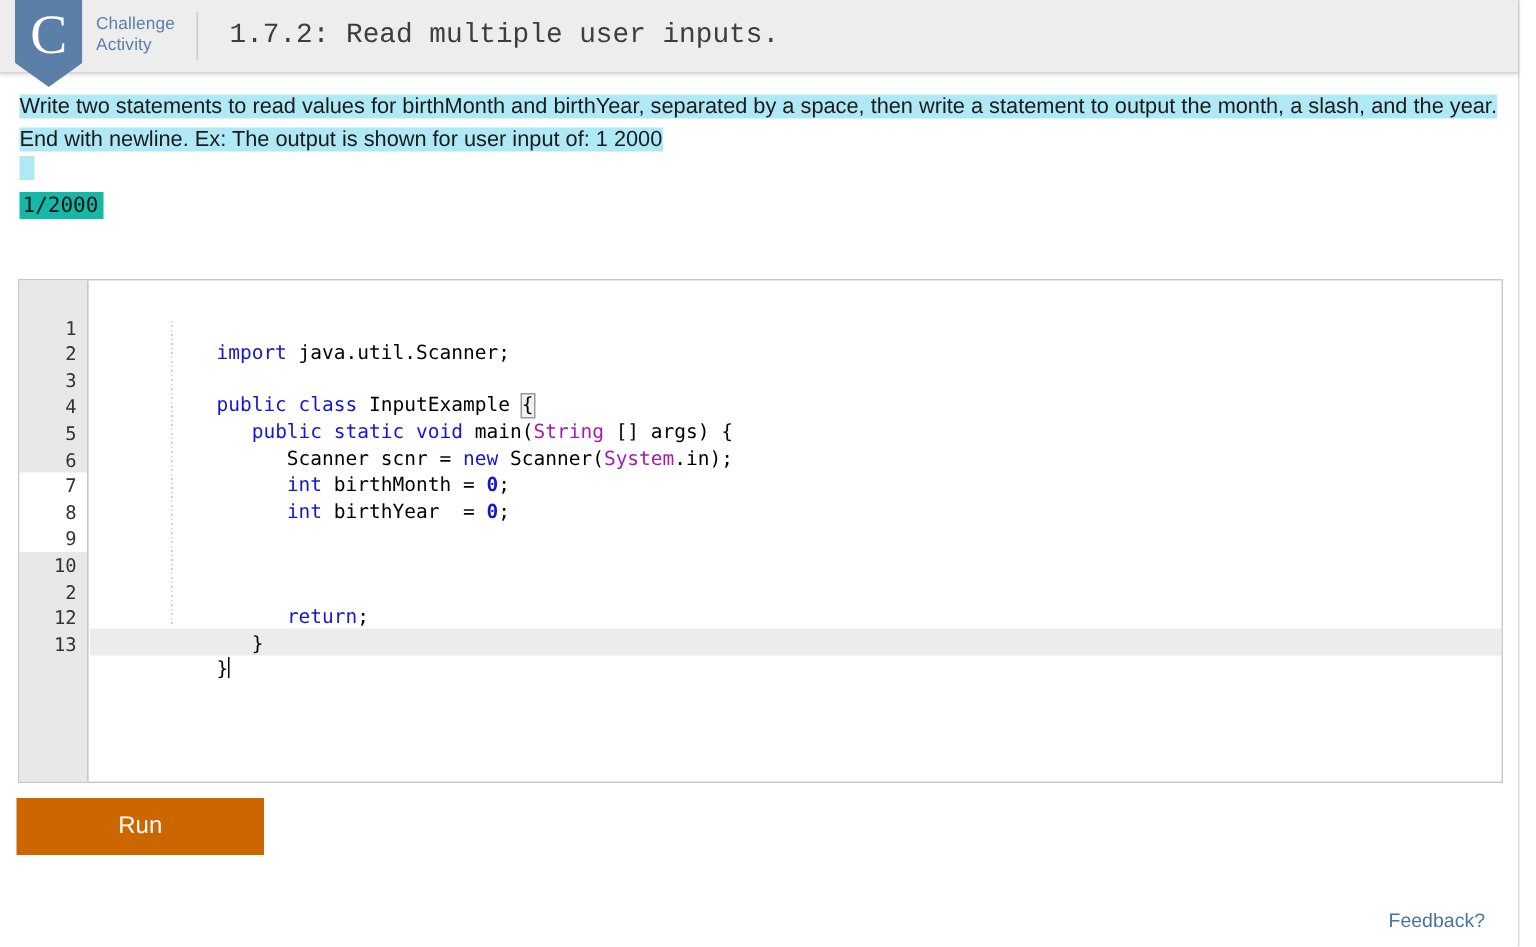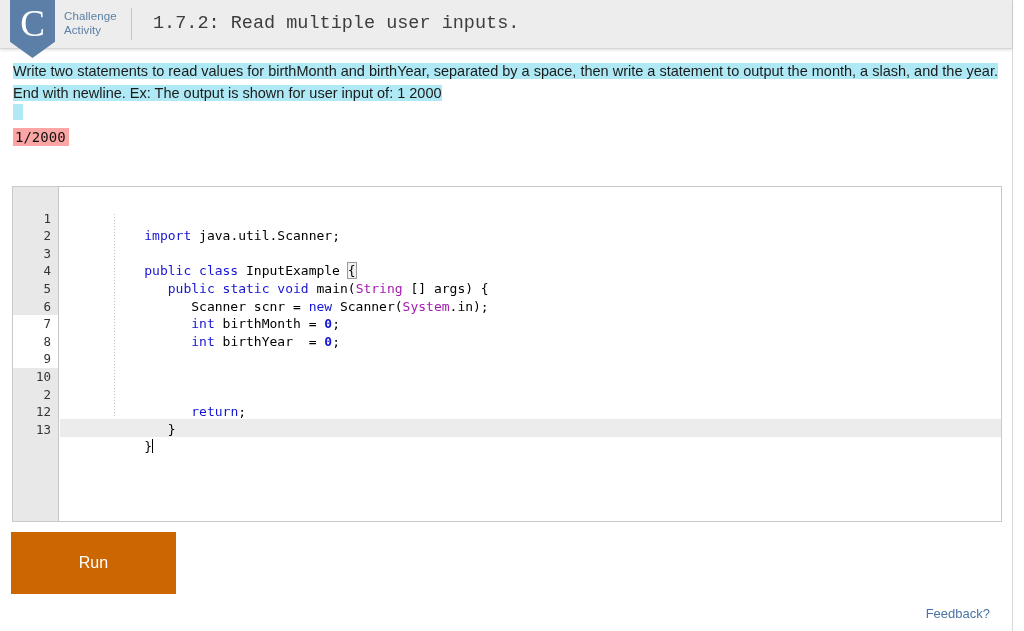--- a/index.html
+++ b/index.html
@@ -112,21 +112,21 @@
     background: #aee9f5;
   }
   .sample-out {
     margin: 8px 13px 0 13px;
     font-family: "DejaVu Sans Mono", monospace;
     font-size: 14px;
     line-height: 19px;
     color: #111;
   }
   .sample-out span {
-    background: #fca5a5;
+    background: #14b8a6;
     padding: 1px 3px 1px 2px;
   }
 
   
   .editor {
     position: absolute;
     left: 12px;
     top: 186px;
     width: 990px;
     height: 336px;
@@ -221,21 +221,21 @@
     vertical-align: -2px;
     margin-left: 0px;
   }
 
   
   .run-btn {
     position: absolute;
     left: 11px;
     top: 532px;
     width: 165px;
-    height: 62px;
+    height: 38px;
     background: #cc6600;
     border: none;
     color: #ffffff;
     font-family: "Liberation Sans", sans-serif;
     font-size: 16px;
     cursor: pointer;
     padding: 0;
   }
 
   

